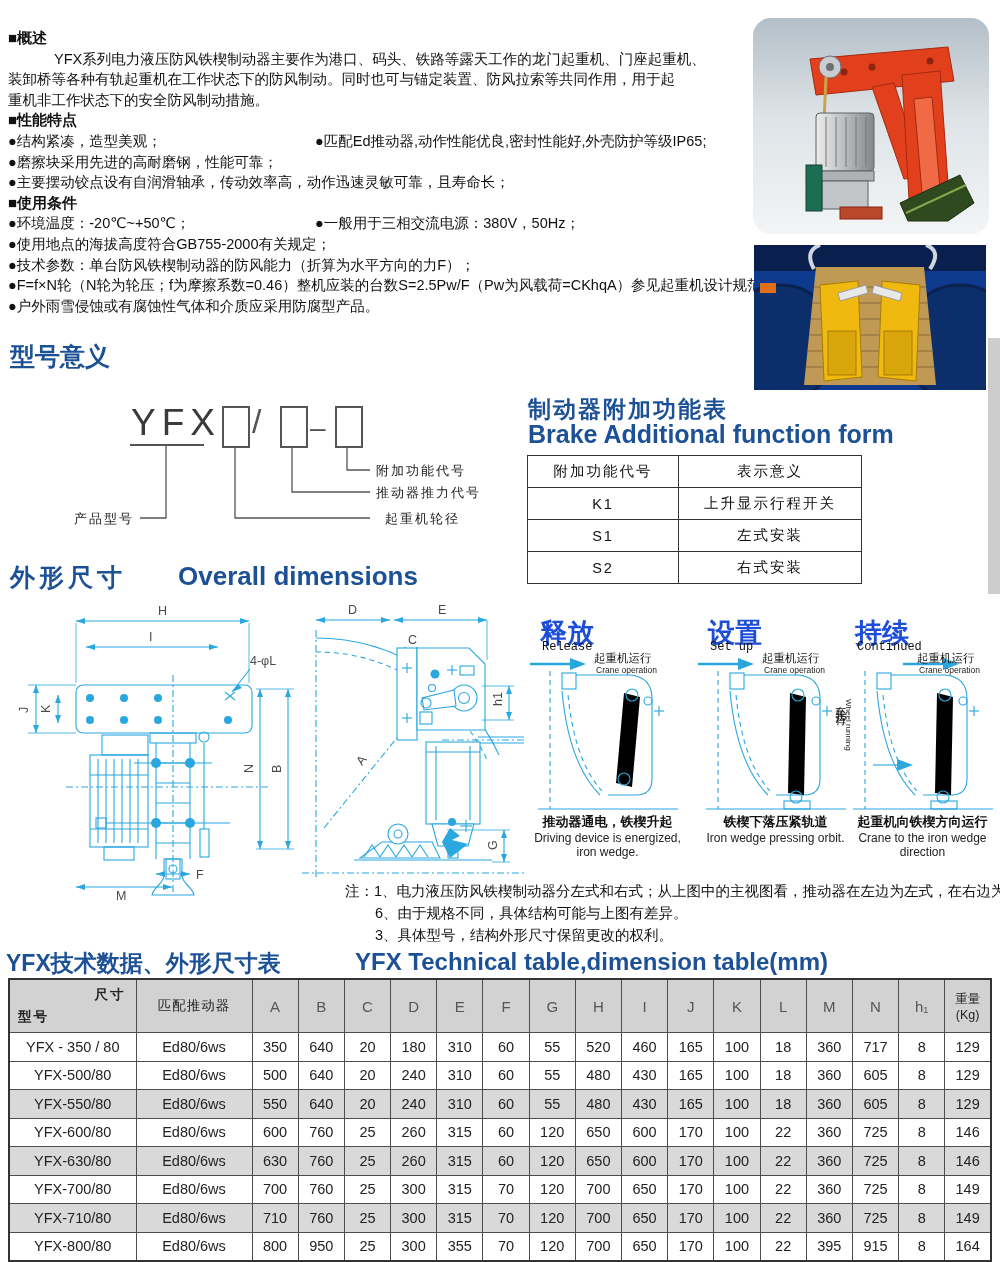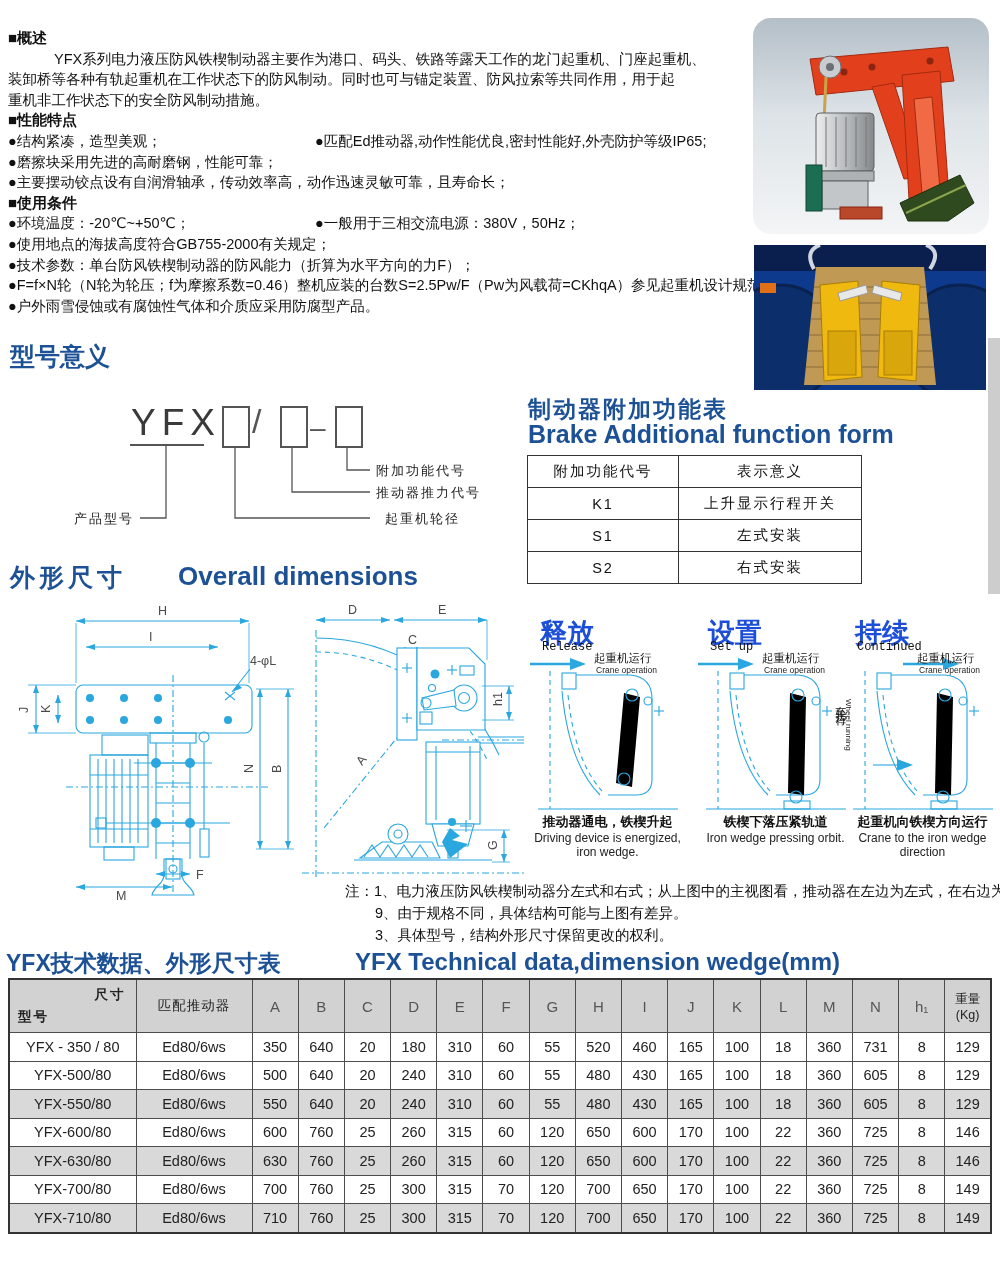--- a/index.html
+++ b/index.html
@@ -443,26 +443,26 @@
         <line x1="121" y1="37" x2="121" y2="47"></line>
       <line x1="20" y1="96" x2="44" y2="96" stroke-width="2.5"></line>
         <polygon class="f" points="44,90 60,96 44,102"></polygon>
     </svg>
     <div class="cap-cn">起重机向铁楔方向运行</div>
     <div class="cap-en">Crane to the iron wedge direction</div>
   </div>
 
   <div class="notes">
     <div class="n" style="left:0;top:0;">注：1、电力液压防风铁楔制动器分左式和右式；从上图中的主视图看，推动器在左边为左式，在右边为右式。</div>
-    <div class="n" style="left:30px;top:22px;">9、由于规格不同，具体结构可能与上图有差异。</div>
+    <div class="n" style="left:30px;top:22px;">6、由于规格不同，具体结构可能与上图有差异。</div>
     <div class="n" style="left:30px;top:44px;">3、具体型号，结构外形尺寸保留更改的权利。</div>
   </div>
 
   <div class="h-cn" style="left:6px;top:948px;font-size:23px;">YFX技术数据、外形尺寸表</div>
-  <div class="h-en" style="left:355px;top:948px;font-size:24px;">YFX Technical data,dimension wedge(mm)</div>
+  <div class="h-en" style="left:355px;top:948px;font-size:24px;">YFX Technical table,dimension table(mm)</div>
 
   <table class="dtable">
     <colgroup>
         <col style="width:127px;">
         <col style="width:116px;">
       </colgroup>
     <thead>
       <tr id="dt-head">
         <th class="corner">
           <span class="ct">尺寸</span>
@@ -498,21 +498,21 @@
           <td>180</td>
           <td>310</td>
           <td>60</td>
           <td>55</td>
           <td>520</td>
           <td>460</td>
           <td>165</td>
           <td>100</td>
           <td>18</td>
           <td>360</td>
-          <td>731</td>
+          <td>717</td>
           <td>8</td>
           <td>129</td>
         </tr>
         <tr>
           <td>YFX-500/80</td>
           <td>Ed80/6ws</td>
           <td>500</td>
           <td>640</td>
           <td>20</td>
           <td>240</td>
@@ -622,16 +622,36 @@
           <td>700</td>
           <td>650</td>
           <td>170</td>
           <td>100</td>
           <td>22</td>
           <td>360</td>
           <td>725</td>
           <td>8</td>
           <td>149</td>
         </tr>
+        <tr>
+          <td>YFX-800/80</td>
+          <td>Ed80/6ws</td>
+          <td>800</td>
+          <td>950</td>
+          <td>25</td>
+          <td>300</td>
+          <td>355</td>
+          <td>70</td>
+          <td>120</td>
+          <td>700</td>
+          <td>650</td>
+          <td>170</td>
+          <td>100</td>
+          <td>22</td>
+          <td>395</td>
+          <td>915</td>
+          <td>8</td>
+          <td>164</td>
+        </tr>
       </tbody>
   </table>
 
 </div>
 
 </body></html>

